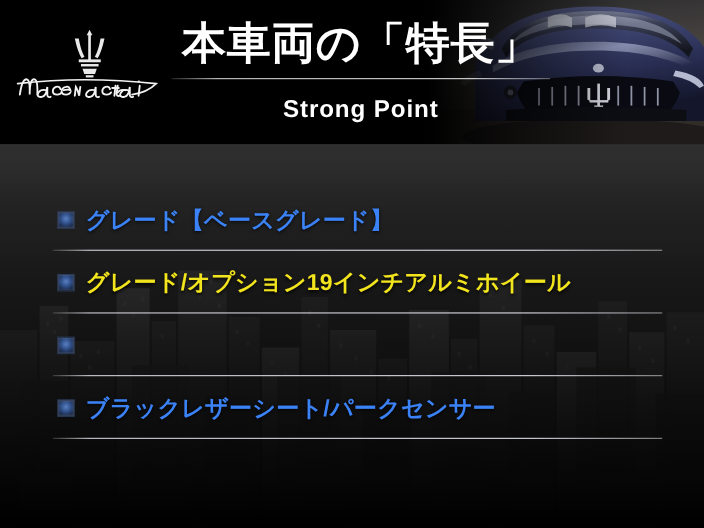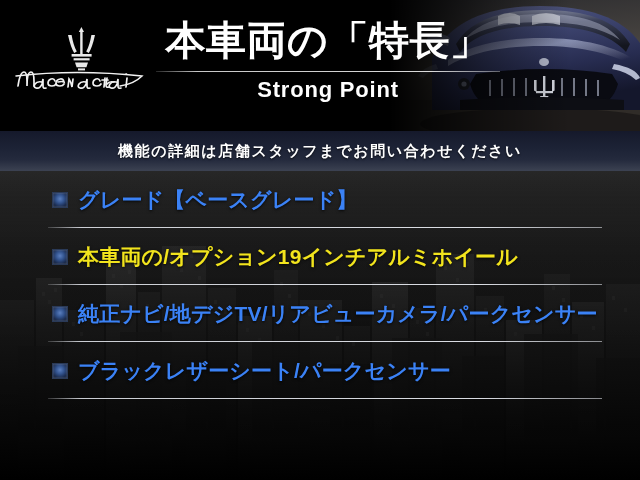--- a/index.html
+++ b/index.html
@@ -82,21 +82,21 @@
     height: 1px;
     width: 344px;
     background: linear-gradient(90deg, rgba(255,255,255,0.15) 0%, rgba(255,255,255,0.78) 12%, rgba(255,255,255,0.85) 80%, rgba(255,255,255,0.35) 100%);
   }
   .title-sub {
     color: #ffffff;
     font-size: 22px;
     line-height: 30px;
     font-weight: 700;
     letter-spacing: 0.8px;
-    margin-top: 3px;
+    margin-top: 12px;
     white-space: nowrap;
   }
 
   
   .notice {
     position: absolute;
     left: 0;
     top: 131px;
     width: 640px;
     height: 40px;
@@ -387,41 +387,37 @@
       </svg>
     </div>
 
     <div class="title-block">
       <div class="title-main">本車両の「特長」</div>
       <div class="title-rule"></div>
       <div class="title-sub">Strong Point</div>
     </div>
   </div>
 
-  <div class="notice">
-    <div class="notice-text">機能の詳細は店舗スタッフまでお問い合わせください</div>
-  </div>
 
   <div class="features">
 
     <div class="feature-row">
       <span class="bullet"></span>
       <span class="feature-label">グレード【ベースグレード】</span>
       <span class="divider"></span>
     </div>
 
     <div class="feature-row">
       <span class="bullet"></span>
-      <span class="feature-label accent">本車両の/オプション19インチアルミホイール</span>
+      <span class="feature-label accent">グレード/オプション19インチアルミホイール</span>
       <span class="divider"></span>
     </div>
 
     <div class="feature-row">
       <span class="bullet"></span>
-      <span class="feature-label">純正ナビ/地デジTV/リアビューカメラ/パークセンサー</span>
       <span class="divider"></span>
     </div>
 
 
     <div class="feature-row">
       <span class="bullet"></span>
       <span class="feature-label">ブラックレザーシート/パークセンサー</span>
       <span class="divider"></span>
     </div>
 

